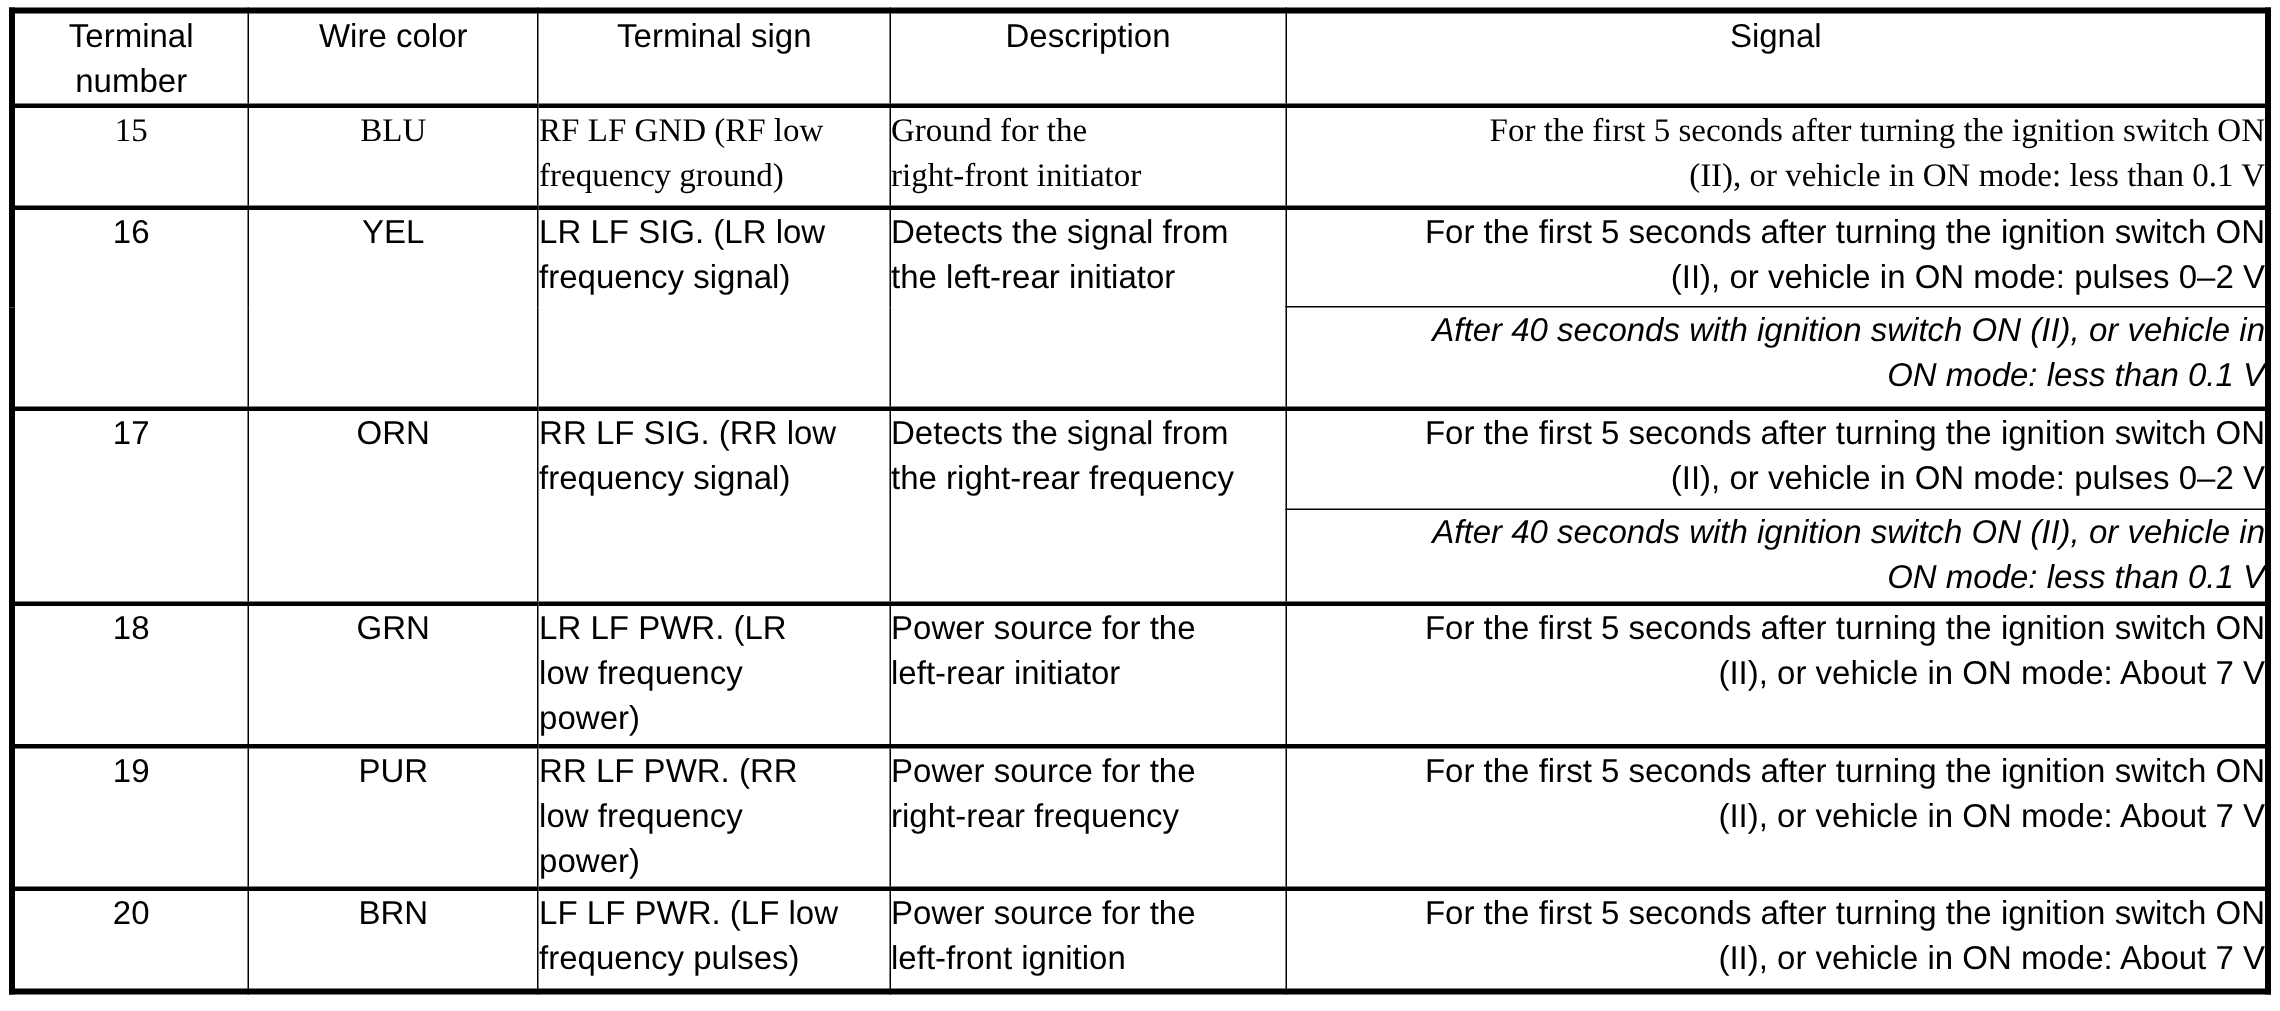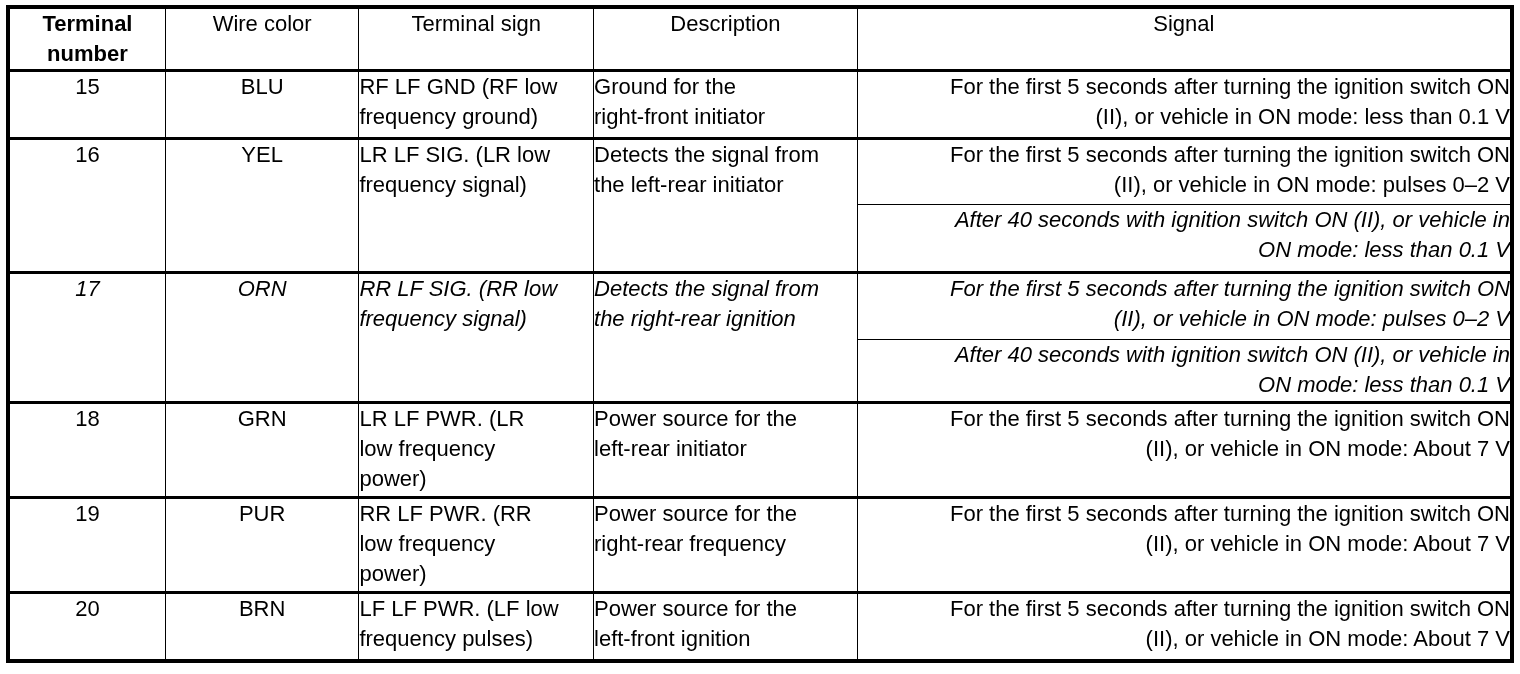--- a/index.html
+++ b/index.html
@@ -60,21 +60,21 @@
   tbody tr.sub-row > td.sig-cell {
     border-top: 1px solid #1d4ed8;
     font-style: italic;
   }
 
   th.hd {
     text-align: center;
     padding: 6px 4px 4px 4px;
     line-height: 30px;
   }
-  th.hd.bold { font-weight: bold; }
+  th.hd.bold { font-weight: normal; }
 
   td.center {
     text-align: center;
     padding: 5px 4px 4px 4px;
   }
   td.text {
     text-align: left;
     padding: 5px 3px 4px 5px;
     margin-top: 32px;
   }
@@ -105,21 +105,21 @@
           <span>number</span>
         </th>
         <th class="hd">Wire color</th>
         <th class="hd">Terminal sign</th>
         <th class="hd">Description</th>
         <th class="hd">Signal</th>
       </tr>
     </thead>
     <tbody>
 
-      <tr class="grp-start" style="height:68px;">
+      <tr class="grp-start" style="height:68px;font-family:Liberation Serif, serif;">
         <td class="center" rowspan="1">15</td>
         <td class="center" rowspan="1">BLU</td>
         <td class="text" rowspan="1">
           <span class="sign-line">RF LF GND (RF low</span>
           <span class="sign-line">frequency ground)</span>
         </td>
         <td class="text" rowspan="1">
           <span class="sign-line">Ground for the</span>
           <span class="sign-line">right-front initiator</span>
         </td>
@@ -146,30 +146,30 @@
         </td>
       </tr>
 
       <tr class="sub-row" style="height:68px;">
         <td class="sig-cell">
           <span class="sig-line">After 40 seconds with ignition switch ON (II), or vehicle in</span>
           <span class="sig-line">ON mode: less than 0.1 V</span>
         </td>
       </tr>
 
-      <tr class="grp-start" style="height:67px;font-style:italic;">
+      <tr class="grp-start" style="height:67px;">
         <td class="center" rowspan="2">17</td>
         <td class="center" rowspan="2">ORN</td>
         <td class="text" rowspan="2">
           <span class="sign-line">RR LF SIG. (RR low</span>
           <span class="sign-line">frequency signal)</span>
         </td>
         <td class="text" rowspan="2">
           <span class="sign-line">Detects the signal from</span>
-          <span class="sign-line">the right-rear ignition</span>
+          <span class="sign-line">the right-rear frequency</span>
         </td>
         <td class="sig-cell">
           <span class="sig-line">For the first 5 seconds after turning the ignition switch ON</span>
           <span class="sig-line">(II), or vehicle in ON mode: pulses 0–2 V</span>
         </td>
       </tr>
 
       <tr class="sub-row" style="height:63px;">
         <td class="sig-cell">
           <span class="sig-line">After 40 seconds with ignition switch ON (II), or vehicle in</span>

